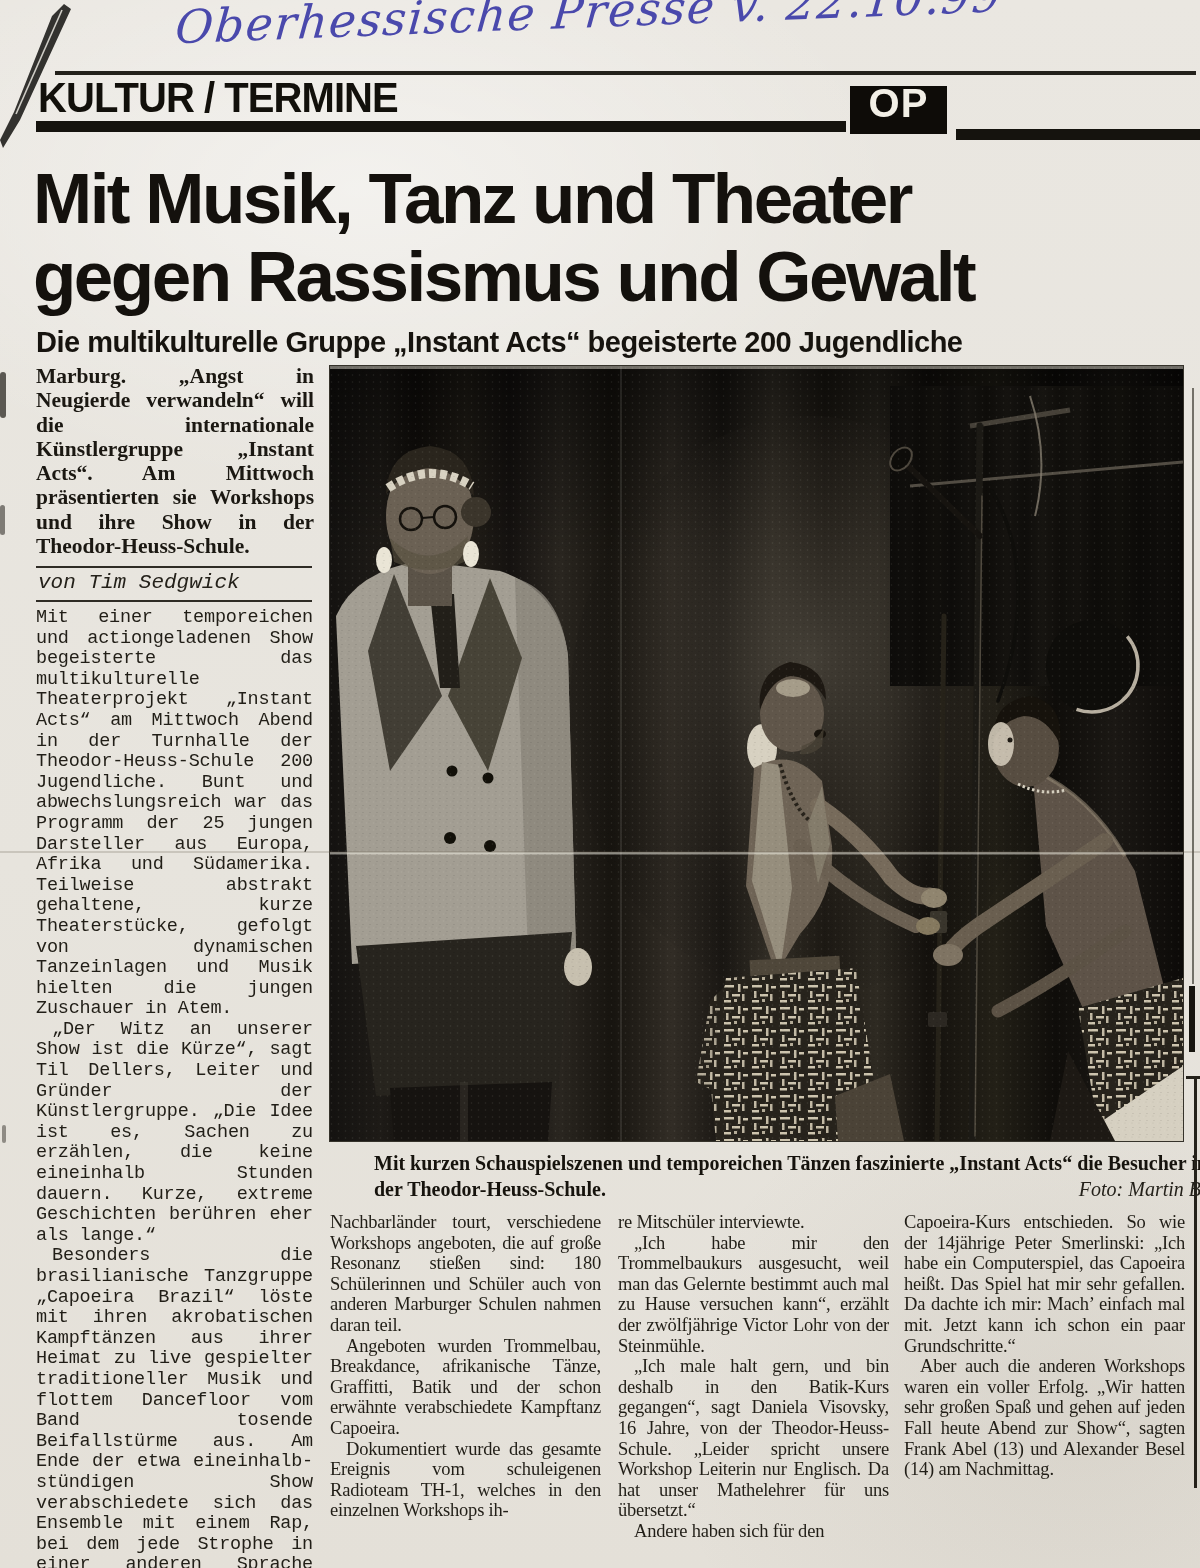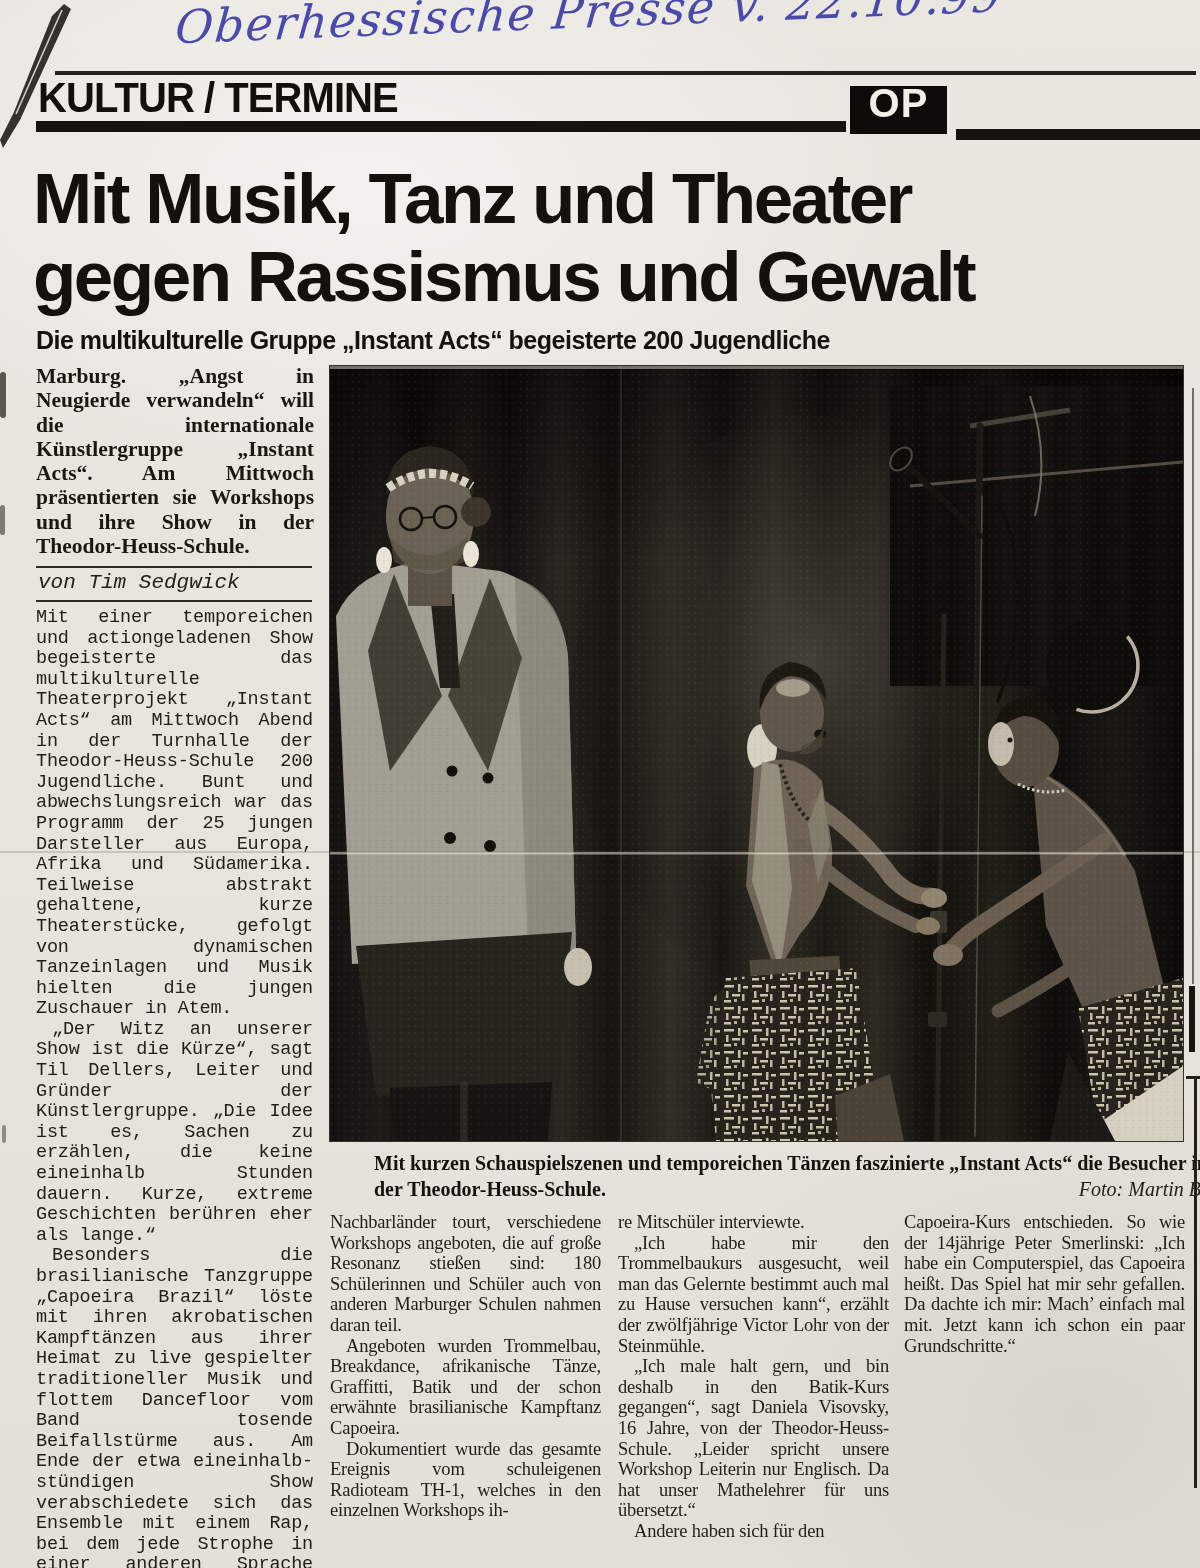--- a/index.html
+++ b/index.html
@@ -37,21 +37,21 @@
   .bar-right { left:956px; top:129px; width:244px; height:11px; background:#15130e; }
   
   .headline {
     left:33px; top:160px; width:1155px;
     font-family:"Liberation Sans","DejaVu Sans",sans-serif; font-weight:bold;
     font-size:71px; line-height:78px; letter-spacing:-2.5px; color:#14110d;
   }
   .subheadline {
     left:36px; top:326px; width:1150px;
     font-family:"Liberation Sans","DejaVu Sans",sans-serif; font-weight:bold;
-    font-size:25px; letter-spacing:-.5px; color:#16130e; white-space:nowrap;
+    font-size:29px; letter-spacing:-.5px; color:#16130e; white-space:nowrap;
   }
   
   .lead {
     left:36px; top:364px; width:278px;
     font-weight:bold; font-size:21.5px; line-height:24.3px;
     text-align:justify; hyphens:auto; color:#1b1812;
   }
   .rule1 { left:36px; top:566px; width:276px; height:2px; background:#2f2c25; }
   .byline { left:38px; top:571px; font-style:italic; font-size:21px; color:#24211a;font-family:Liberation Mono, monospace; }
   .rule2 { left:36px; top:600px; width:276px; height:2px; background:#2f2c25; }
@@ -268,31 +268,32 @@
     </svg>
   </div>
 
   <div class="abs caption">
     <span>Mit kurzen Schauspielszenen und temporeichen Tänzen faszinierte „Instant Acts“ die Besucher in der Theodor-Heuss-Schule.</span>
     <span class="credit">Foto: Martin Batik</span>
   </div>
 
   <div class="abs col col2">
     <p>Nachbarländer tourt, verschiedene Workshops angeboten, die auf große Resonanz stießen sind: 180 Schülerinnen und Schüler auch von anderen Marburger Schulen nahmen daran teil.</p>
-    <p class="ind">Angeboten wurden Trommelbau, Breakdance, afrikanische Tänze, Graffitti, Batik und der schon erwähnte brasilianische Kampftanz Capoeira.</p>
+    <p class="ind">Angeboten wurden Trommelbau, Breakdance, afrikanische Tänze, Graffitti, Batik und der schon erwähnte verabschiedete Kampftanz Capoeira.</p>
     <p class="ind">Dokumentiert wurde das gesamte Ereignis vom schuleigenen Radioteam TH-1, welches in den einzelnen Workshops ih-</p>
   </div>
   <div class="abs col col3">
     <p>re Mitschüler interviewte.</p>
     <p class="ind">„Ich habe mir den Trommelbaukurs ausgesucht, weil man das Gelernte bestimmt auch mal zu Hause versuchen kann“, erzählt der zwölfjährige Victor Lohr von der Steinmühle.</p>
     <p class="ind">„Ich male halt gern, und bin deshalb in den Batik-Kurs gegangen“, sagt Daniela Visovsky, 16 Jahre, von der Theodor-Heuss-Schule. „Leider spricht unsere Workshop Leiterin nur Englisch. Da hat unser Mathelehrer für uns übersetzt.“</p>
     <p class="ind">Andere haben sich für den</p>
   </div>
   <div class="abs col col4">
     <p>Capoeira-Kurs entschieden. So wie der 14jährige Peter Smerlinski: „Ich habe ein Computerspiel, das Capoeira heißt. Das Spiel hat mir sehr gefallen. Da dachte ich mir: Mach’ einfach mal mit. Jetzt kann ich schon ein paar Grundschritte.“</p>
+    <p class="ind">Aber auch die anderen Workshops waren ein voller Erfolg. „Wir hatten sehr großen Spaß und gehen auf jeden Fall heute Abend zur Show“, sagten Frank Abel (13) und Alexander Besel (14) am Nachmittag.</p>
   </div>
 
   <div class="abs vrule1"></div>
   <div class="abs vbar"></div>
   <div class="abs vrule2-tick"></div>
   <div class="abs vrule2"></div>
 
   <div class="abs crease"></div>
   <div class="abs smudge" style="left:0;top:372px;width:6px;height:46px;opacity:.8"></div>
   <div class="abs smudge" style="left:0;top:505px;width:5px;height:30px;opacity:.6"></div>

